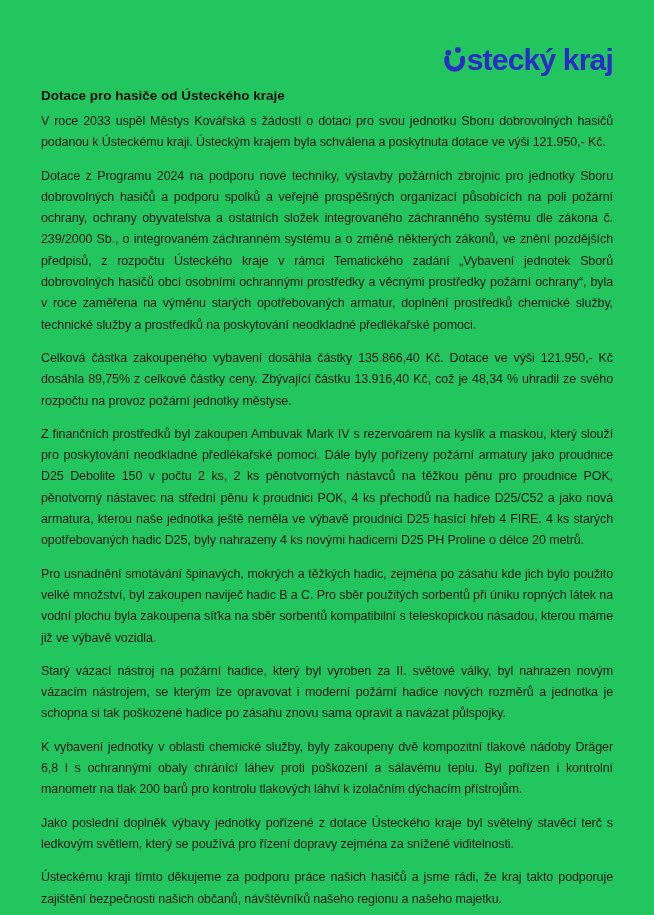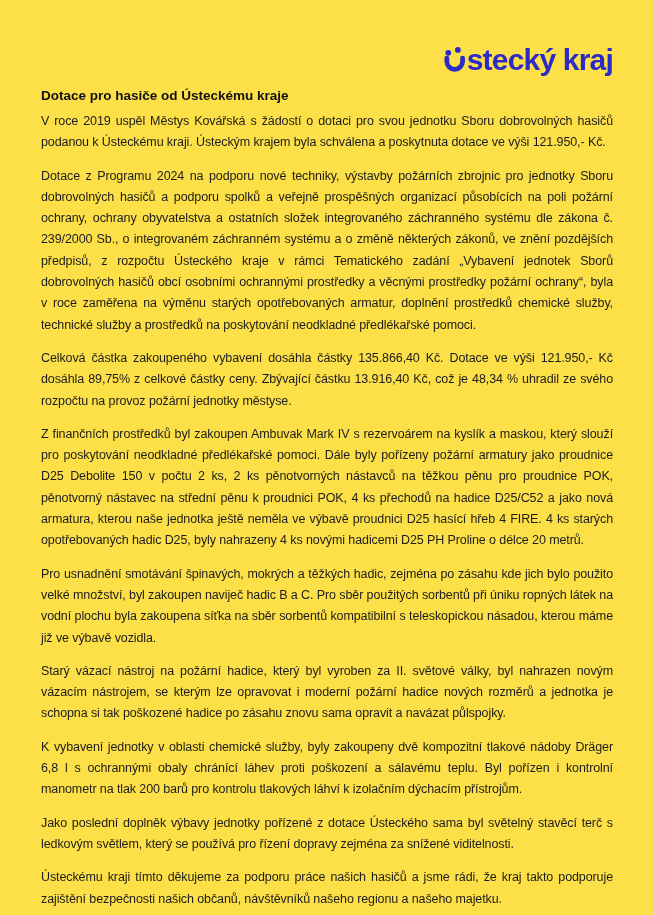--- a/index.html
+++ b/index.html
@@ -5,21 +5,21 @@
   html, body {
     margin: 0;
     padding: 0;
     background: #ffffff;
   }
   .page {
     position: relative;
     box-sizing: border-box;
     width: 654px;
     height: 915px;
-    background: #fde047;
+    background: #22c55e;
     padding: 40px 41px 0 41px;
     font-family: "Liberation Sans", sans-serif;
     color: #1c1c1c;
     overflow: hidden;
   }
   .logo-row {
     display: flex;
     justify-content: flex-end;
     align-items: flex-end;
     height: 34px;
@@ -68,27 +68,27 @@
     <div class="logo">
       <svg viewBox="0 0 24 30" aria-hidden="true">
         <circle cx="5.5" cy="7" r="3" fill="currentColor"></circle>
         <circle cx="15.5" cy="4" r="3" fill="currentColor"></circle>
         <path d="M4 12.5 V16 a8.2 8.2 0 0 0 16.4 0 V12.5" fill="none" stroke="currentColor" stroke-width="5" stroke-linecap="round"></path>
       </svg>
       <span>stecký kraj</span>
     </div>
   </div>
 
-  <h1 class="doc-title">Dotace pro hasiče od Ústeckému kraje</h1>
+  <h1 class="doc-title">Dotace pro hasiče od Ústeckého kraje</h1>
 
   <div class="doc-body">
-    <p>V roce 2019 uspěl Městys Kovářská s žádostí o dotaci pro svou jednotku Sboru dobrovolných hasičů podanou k Ústeckému kraji. Ústeckým krajem byla schválena a poskytnuta dotace ve výši 121.950,- Kč.</p>
+    <p>V roce 2033 uspěl Městys Kovářská s žádostí o dotaci pro svou jednotku Sboru dobrovolných hasičů podanou k Ústeckému kraji. Ústeckým krajem byla schválena a poskytnuta dotace ve výši 121.950,- Kč.</p>
     <p>Dotace z Programu 2024 na podporu nové techniky, výstavby požárních zbrojnic pro jednotky Sboru dobrovolných hasičů a podporu spolků a veřejně prospěšných organizací působících na poli požární ochrany, ochrany obyvatelstva a ostatních složek integrovaného záchranného systému dle zákona č. 239/2000 Sb., o integrovaném záchranném systému a o změně některých zákonů, ve znění pozdějších předpisů, z rozpočtu Ústeckého kraje v rámci Tematického zadání „Vybavení jednotek Sborů dobrovolných hasičů obcí osobními ochrannými prostředky a věcnými prostředky požární ochrany“, byla v roce zaměřena na výměnu starých opotřebovaných armatur, doplnění prostředků chemické služby, technické služby a prostředků na poskytování neodkladné předlékařské pomoci.</p>
     <p>Celková částka zakoupeného vybavení dosáhla částky 135.866,40 Kč. Dotace ve výši 121.950,- Kč dosáhla 89,75% z celkové částky ceny. Zbývající částku 13.916,40 Kč, což je 48,34 % uhradil ze svého rozpočtu na provoz požární jednotky městyse.</p>
     <p>Z finančních prostředků byl zakoupen Ambuvak Mark IV s rezervoárem na kyslík a maskou, který slouží pro poskytování neodkladné předlékařské pomoci. Dále byly pořízeny požární armatury jako proudnice D25 Debolite 150 v počtu 2 ks, 2 ks pěnotvorných nástavců na těžkou pěnu pro proudnice POK, pěnotvorný nástavec na střední pěnu k proudnici POK, 4 ks přechodů na hadice D25/C52 a jako nová armatura, kterou naše jednotka ještě neměla ve výbavě proudnici D25 hasící hřeb 4 FIRE. 4 ks starých opotřebovaných hadic D25, byly nahrazeny 4 ks novými hadicemi D25 PH Proline o délce 20 metrů.</p>
     <p>Pro usnadnění smotávání špinavých, mokrých a těžkých hadic, zejména po zásahu kde jich bylo použito velké množství, byl zakoupen naviječ hadic B a C. Pro sběr použitých sorbentů při úniku ropných látek na vodní plochu byla zakoupena síťka na sběr sorbentů kompatibilní s teleskopickou násadou, kterou máme již ve výbavě vozidla.</p>
     <p>Starý vázací nástroj na požární hadice, který byl vyroben za II. světové války, byl nahrazen novým vázacím nástrojem, se kterým lze opravovat i moderní požární hadice nových rozměrů a jednotka je schopna si tak poškozené hadice po zásahu znovu sama opravit a navázat půlspojky.</p>
     <p>K vybavení jednotky v oblasti chemické služby, byly zakoupeny dvě kompozitní tlakové nádoby Dräger 6,8 l s ochrannými obaly chránící láhev proti poškození a sálavému teplu. Byl pořízen i kontrolní manometr na tlak 200 barů pro kontrolu tlakových láhví k izolačním dýchacím přístrojům.</p>
-    <p>Jako poslední doplněk výbavy jednotky pořízené z dotace Ústeckého sama byl světelný stavěcí terč s ledkovým světlem, který se používá pro řízení dopravy zejména za snížené viditelnosti.</p>
+    <p>Jako poslední doplněk výbavy jednotky pořízené z dotace Ústeckého kraje byl světelný stavěcí terč s ledkovým světlem, který se používá pro řízení dopravy zejména za snížené viditelnosti.</p>
     <p>Ústeckému kraji tímto děkujeme za podporu práce našich hasičů a jsme rádi, že kraj takto podporuje zajištění bezpečnosti našich občanů, návštěvníků našeho regionu a našeho majetku.</p>
   </div>
 
 </div>
 
 </body></html>

